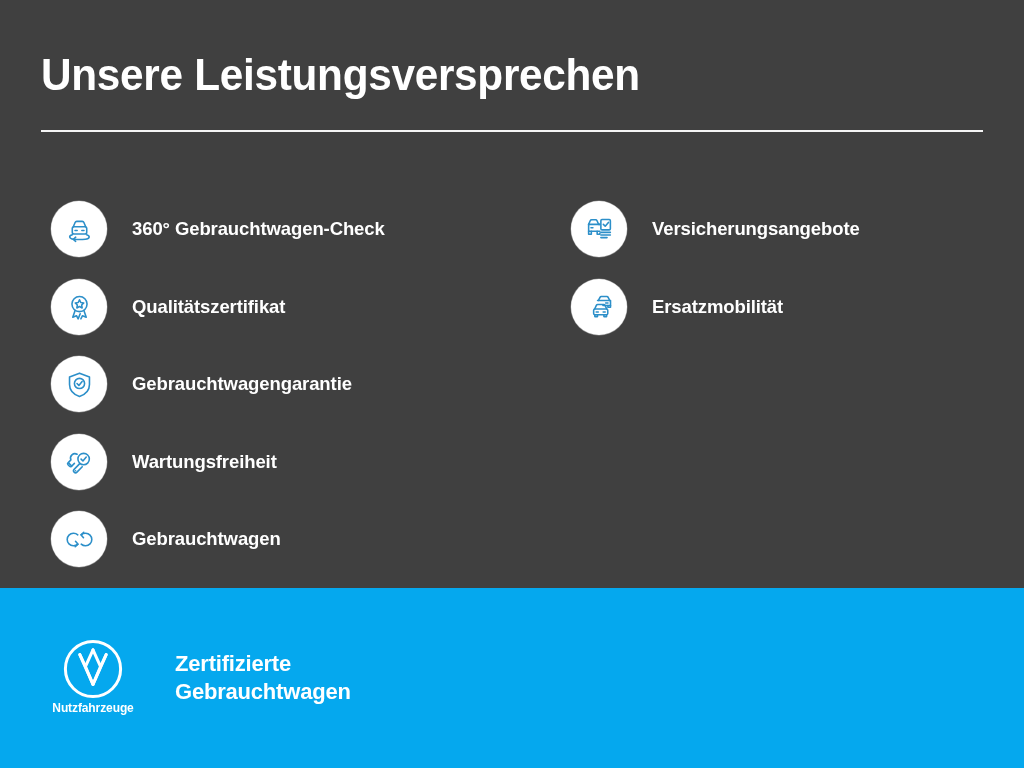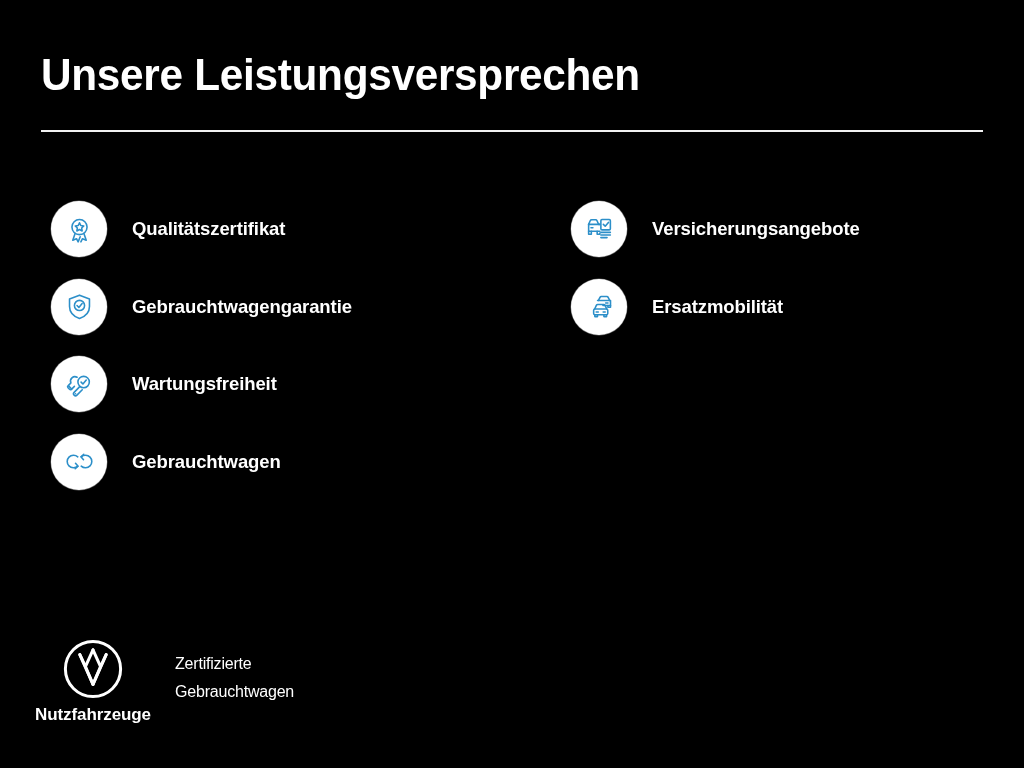--- a/index.html
+++ b/index.html
@@ -11,22 +11,22 @@
     width: 1024px;
     height: 768px;
     overflow: hidden;
     background: #05A8EE;
     font-family: "Liberation Sans", sans-serif;
     -webkit-font-smoothing: antialiased;
   }
   .slide {
     position: relative;
     width: 1024px;
-    height: 768px;
-    background: #000000;
+    height: 588px;
+    background: #404040;
     box-sizing: border-box;
   }
 
   
   .header {
     position: absolute;
     left: 41px;
     top: 48px;
     width: 942px;
   }
@@ -113,54 +113,66 @@
     display: flex;
     flex-direction: column;
     align-items: center;
   }
   .vw-logo {
     width: 62px;
     height: 62px;
     display: block;
   }
   .brand-sub {
-    margin-top: 6px;
-    font-size: 17px;
+    font-size: 12px;
     line-height: 17px;
     font-weight: 700;
     color: #FFFFFF;
     letter-spacing: -0.1px;
     white-space: nowrap;
     text-align: center;
   }
   .brand-claim {
     margin-left: 30px;
     margin-top: 12px;
-    font-size: 16px;
+    font-size: 22px;
     line-height: 28px;
-    font-weight: 400;
+    font-weight: 700;
     color: #FFFFFF;
     letter-spacing: -0.2px;
   }
   .brand-claim span { display: block; }
 </style>
 </head>
 <body>
 
 <div class="slide">
 
   <div class="header">
     <h1 class="page-title">Unsere Leistungsversprechen</h1>
     <div class="title-rule"></div>
   </div>
 
   <div class="features">
 
     <div class="feature-col left">
 
+      <div class="feature-item">
+        <div class="feature-badge">
+          <svg viewBox="0 0 48 48" fill="none" stroke="#2C8FC9" stroke-width="2.3" stroke-linecap="round" stroke-linejoin="round">
+            <path d="M15 20 l2.6-6.2 a2.6 2.6 0 0 1 2.4-1.6 h8 a2.6 2.6 0 0 1 2.4 1.6 L33 20"></path>
+            <rect x="13.5" y="20" width="21" height="10.5" rx="2.6"></rect>
+            <line x1="17.5" y1="25.4" x2="20.6" y2="25.4"></line>
+            <line x1="27.4" y1="25.4" x2="30.5" y2="25.4"></line>
+            <path d="M13.5 31.5 C8 33 8.5 37.4 15.5 38.2 C21 38.8 27 38.8 32.5 38.2 C39 37.5 40 33.3 34.5 31.6"></path>
+            <path d="M18.5 35.2 L15 38.4 L18.4 41.2"></path>
+          </svg>
+        </div>
+        <div class="feature-label">360° Gebrauchtwagen-Check</div>
+      </div>
 
       <div class="feature-item">
         <div class="feature-badge">
           <svg viewBox="0 0 48 48" fill="none" stroke="#2C8FC9" stroke-width="2.3" stroke-linecap="round" stroke-linejoin="round">
             <circle cx="24" cy="20.5" r="11"></circle>
             <path d="M24 14.3 l1.9 3.9 4.3 .6 -3.1 3 .75 4.3 -3.85-2.05 -3.85 2.05 .75-4.3 -3.1-3 4.3-.6z"></path>
             <path d="M17.6 29.8 L14.2 39.6 L19.6 37.4 L22 42 L25 34.6"></path>
             <path d="M30.4 29.8 L33.8 39.6 L28.4 37.4 L26 42"></path>
           </svg>
         </div>

